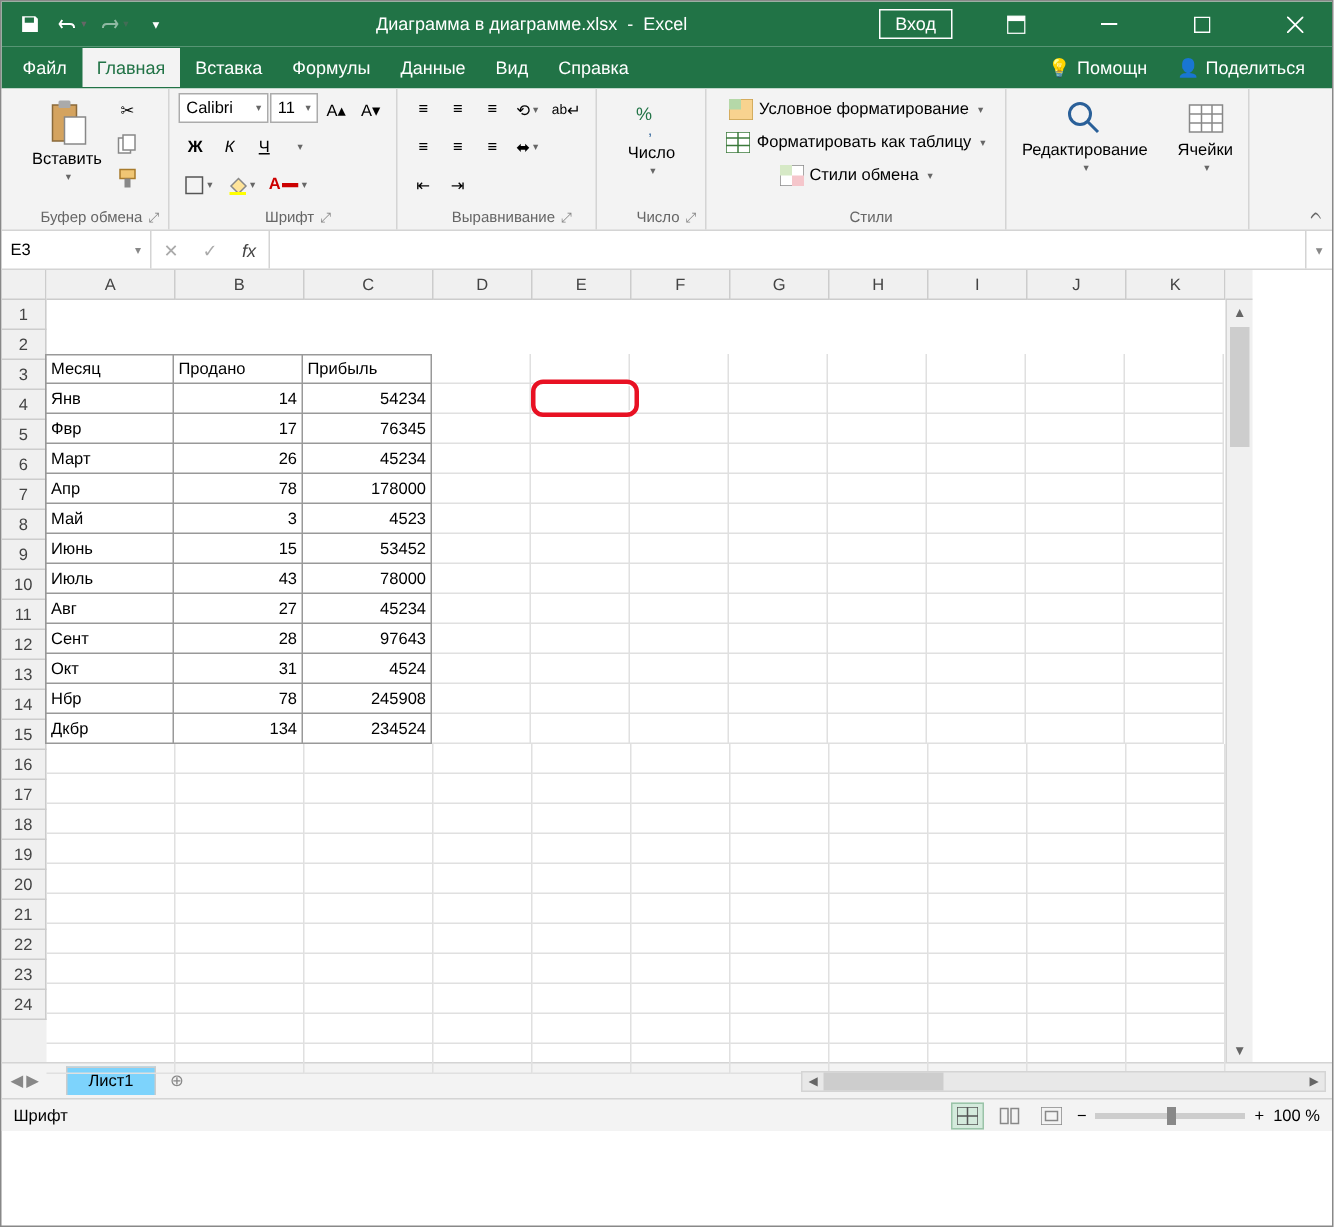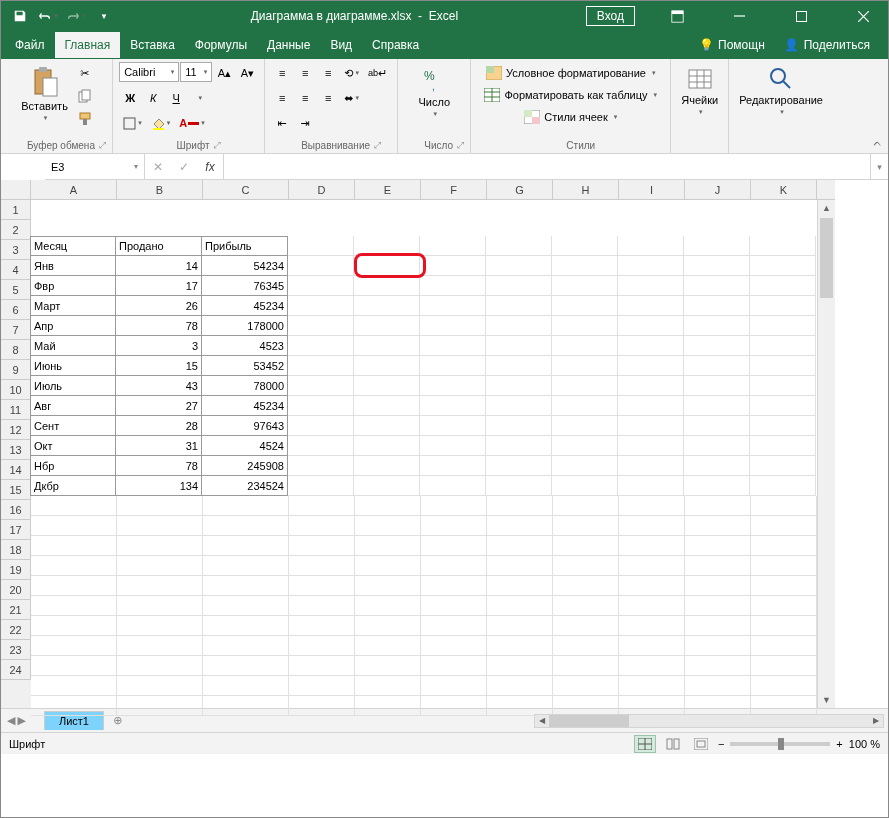--- a/index.html
+++ b/index.html
@@ -31,21 +31,21 @@
 .big-btn { display: flex; flex-direction: column; align-items: center; gap: 2px; padding: 4px; cursor: pointer; font-size: 11px; }
 .dd::after { content: '▾'; font-size: 7px; margin-left: 2px; color: #666; }
 .col3 { display: flex; flex-direction: column; gap: 1px; }
 .row-btns { display: flex; gap: 1px; }
 .font-name { width: 60px; height: 20px; border: 1px solid #ababab; background: #fff; font-size: 11px; padding: 0 4px; display: flex; align-items: center; justify-content: space-between; }
 .font-size { width: 32px; height: 20px; border: 1px solid #ababab; background: #fff; font-size: 11px; padding: 0 4px; display: flex; align-items: center; justify-content: space-between; }
 .style-row { display: flex; align-items: center; gap: 4px; font-size: 11px; cursor: pointer; height: 22px; padding: 0 6px; border: 1px solid transparent; }
 .collapse { position: absolute; right: 6px; bottom: 4px; font-size: 10px; color: #666; cursor: pointer; }
 
 
-.fbar { height: 26px; border-bottom: 1px solid #d4d4d4; display: flex; align-items: stretch; background: #fff; margin-left: 44px; }
+.fbar { height: 26px; border-bottom: 1px solid #d4d4d4; display: flex; align-items: stretch; background: #fff; }
 .namebox { width: 100px; border-right: 1px solid #d4d4d4; display: flex; align-items: center; padding: 0 6px; font-size: 11px; justify-content: space-between; }
 .fbar-btns { display: flex; align-items: center; border-right: 1px solid #d4d4d4; }
 .fbar-btn { width: 26px; display: flex; align-items: center; justify-content: center; color: #aaa; font-size: 12px; }
 .fbar-btn.fx { font-style: italic; color: #444; }
 .formula-input { flex: 1; padding: 0 6px; font-size: 11px; display: flex; align-items: center; }
 .fbar-expand { width: 18px; border-left: 1px solid #d4d4d4; display: flex; align-items: center; justify-content: center; font-size: 9px; color: #888; }
 
 
 .grid-wrap { display: flex; height: 508px; }
 .corner { width: 30px; height: 20px; background: #f0f0f0; border-right: 1px solid #ccc; border-bottom: 1px solid #ccc; }
@@ -305,52 +305,52 @@
             <line x1="8" y1="0" x2="8" y2="14" stroke="#3b7a3b"></line>
           </svg>
           <span>Форматировать как таблицу</span>
         </div>
       <div class="style-row dd">
           <svg width="16" height="14">
             <rect width="16" height="14" fill="#fff" stroke="#888"></rect>
             <rect x="0" y="0" width="8" height="7" fill="#d6e9c6"></rect>
             <rect x="8" y="7" width="8" height="7" fill="#f5c6cb"></rect>
           </svg>
-          <span>Стили ячеек</span>
+          <span>Стили обмена</span>
         </div>
     </div>
     <div class="group-label">
         <span>Стили</span>
       </div>
+  </div>
+
+  <div class="group" style="border-right:none">
+    <div class="group-content">
+      <div class="big-btn dd">
+        <svg width="26" height="26">
+            <circle cx="10" cy="10" r="7" fill="none" stroke="#2a6099" stroke-width="2"></circle>
+            <line x1="15" y1="15" x2="22" y2="22" stroke="#2a6099" stroke-width="2"></line>
+          </svg>
+        <span>Редактирование</span>
+      </div>
+    </div>
+    <div class="group-label">&nbsp;</div>
   </div>
 
   <div class="group">
     <div class="group-content">
       <div class="big-btn dd">
         <svg width="26" height="26">
             <rect x="2" y="4" width="22" height="18" fill="#fff" stroke="#888"></rect>
             <line x1="2" y1="10" x2="24" y2="10" stroke="#888"></line>
             <line x1="2" y1="16" x2="24" y2="16" stroke="#888"></line>
             <line x1="10" y1="4" x2="10" y2="22" stroke="#888"></line>
             <line x1="17" y1="4" x2="17" y2="22" stroke="#888"></line>
           </svg>
         <span>Ячейки</span>
-      </div>
-    </div>
-    <div class="group-label">&nbsp;</div>
-  </div>
-
-  <div class="group" style="border-right:none">
-    <div class="group-content">
-      <div class="big-btn dd">
-        <svg width="26" height="26">
-            <circle cx="10" cy="10" r="7" fill="none" stroke="#2a6099" stroke-width="2"></circle>
-            <line x1="15" y1="15" x2="22" y2="22" stroke="#2a6099" stroke-width="2"></line>
-          </svg>
-        <span>Редактирование</span>
       </div>
     </div>
     <div class="group-label">&nbsp;</div>
   </div>
   <div class="collapse">ᨈ</div>
 </div>
 
 <div class="fbar">
   <div class="namebox">
       <span>E3</span>

